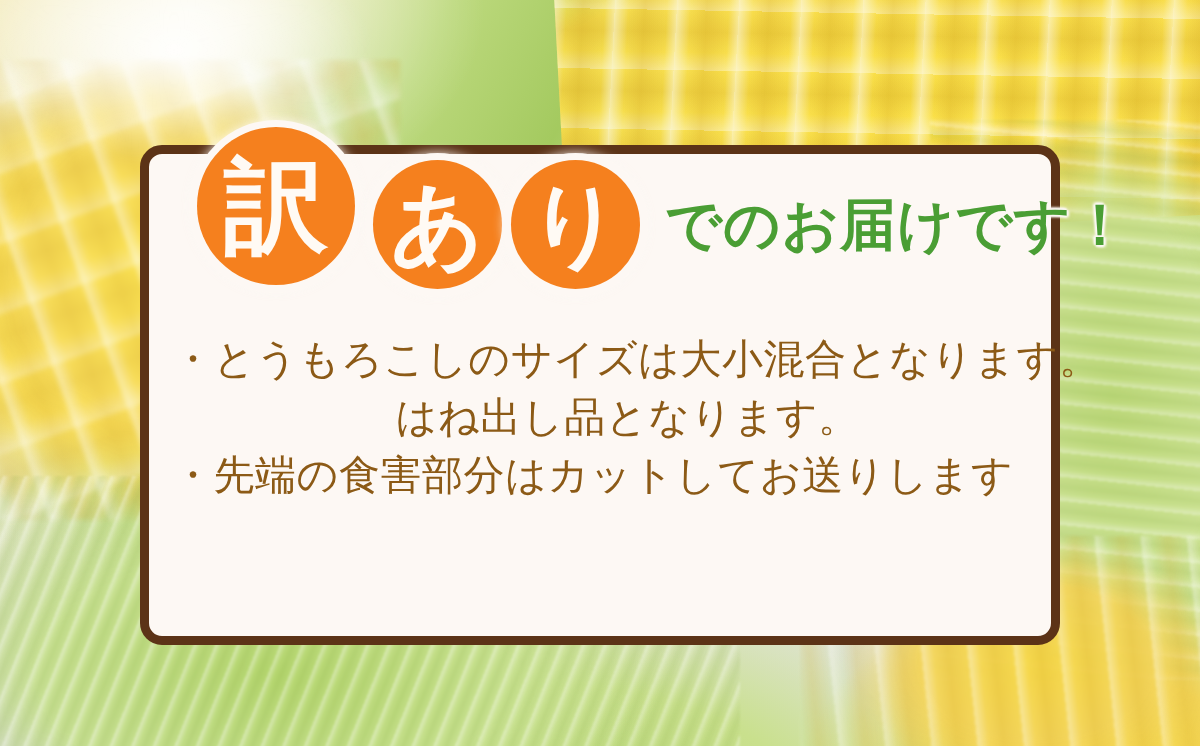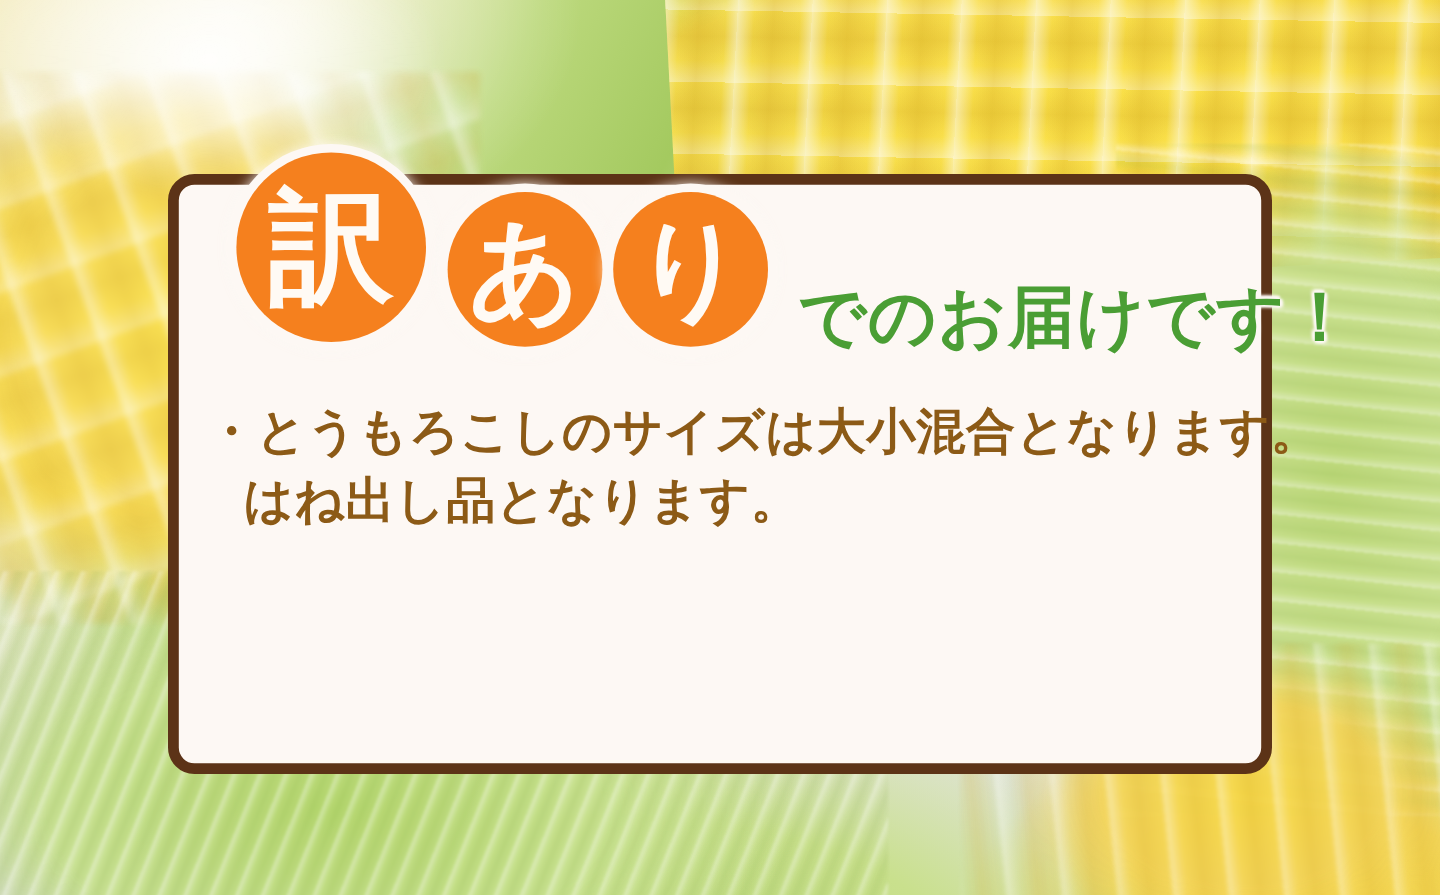--- a/index.html
+++ b/index.html
@@ -194,40 +194,40 @@
     font-size: 56px;
     font-weight: 700;
     color: #4a9e34;
     letter-spacing: 1px;
     line-height: 1.05;
     text-shadow:
        2px 0 2px #fdf8f4, -2px 0 2px #fdf8f4,
        0 2px 2px #fdf8f4, 0 -2px 2px #fdf8f4,
        2px 2px 3px #fdf8f4, -2px -2px 3px #fdf8f4;
     white-space: nowrap;
-    margin-top: 40px;
   }
 
   
   .bullets {
     position: absolute;
     left: 172px;
     top: 330px;
     width: 880px;
     color: #8c5a16;
     font-size: 41px;
-    font-weight: 700;
+    font-weight: 400;
     line-height: 1.42;
     letter-spacing: 0.5px;
   }
   .bullet-line {
     white-space: nowrap;
   }
   .bullet-line.cont {
     padding-left: 31px;
+    text-align: center;
   }
 </style>
 </head>
 <body>
 
 <div id="stage">
 
   <div class="bg">
     <div class="bg-base"></div>
     <div class="kernels-tr"></div>
@@ -243,15 +243,16 @@
   <div class="headline">
     <div class="circle c1">訳</div>
     <div class="circle c2">あ</div>
     <div class="circle c3">り</div>
     <div class="headline-green">でのお届けです！</div>
   </div>
 
   <div class="bullets">
     <div class="bullet-line"><span>・とうもろこしのサイズは大小混合となります。</span></div>
     <div class="bullet-line cont"><span>はね出し品となります。</span></div>
+    <div class="bullet-line"><span>・先端の食害部分はカットしてお送りします</span></div>
   </div>
 
 </div>
 
 </body></html>

